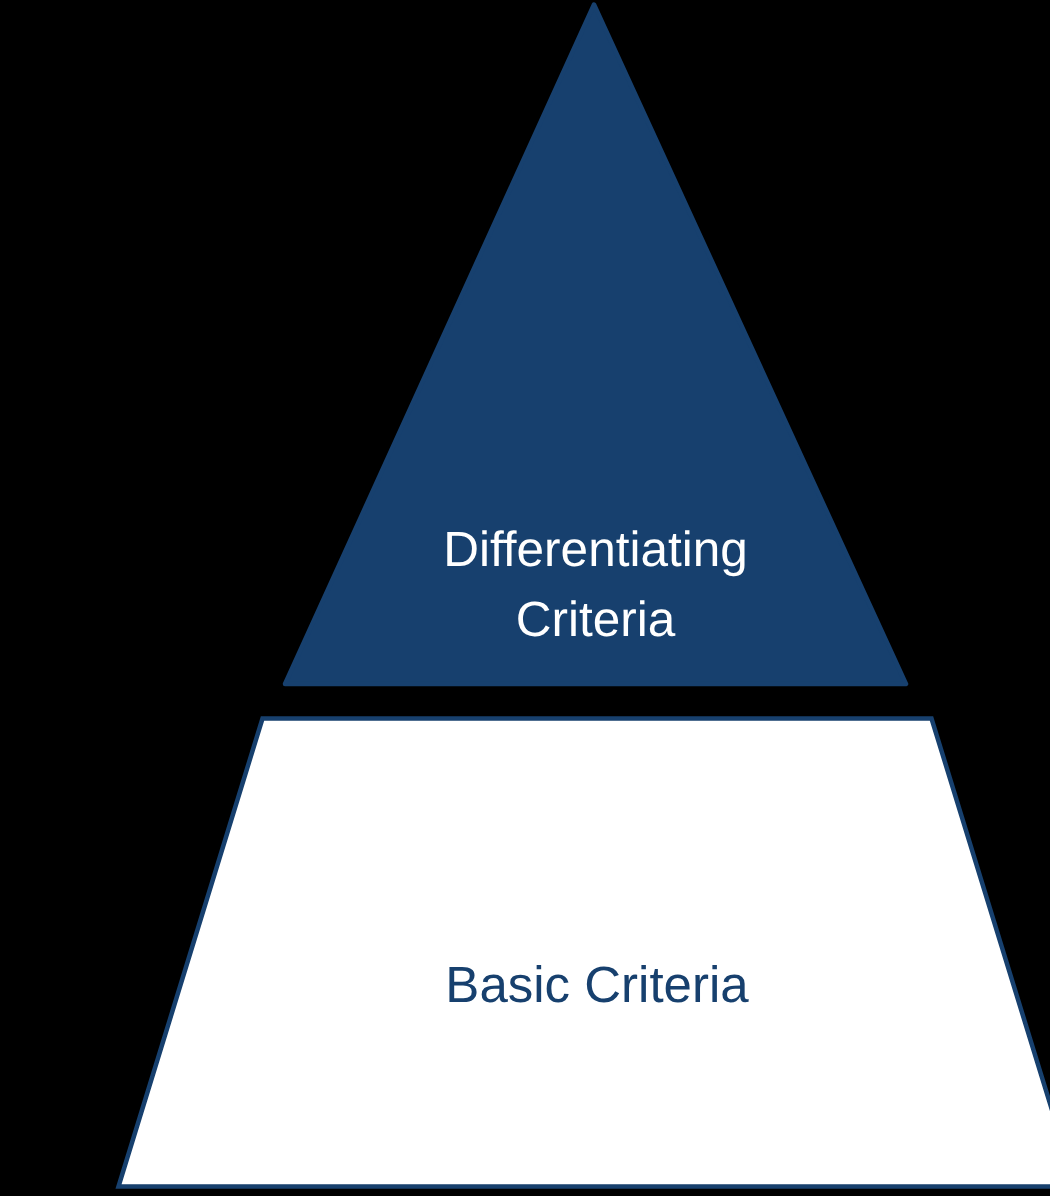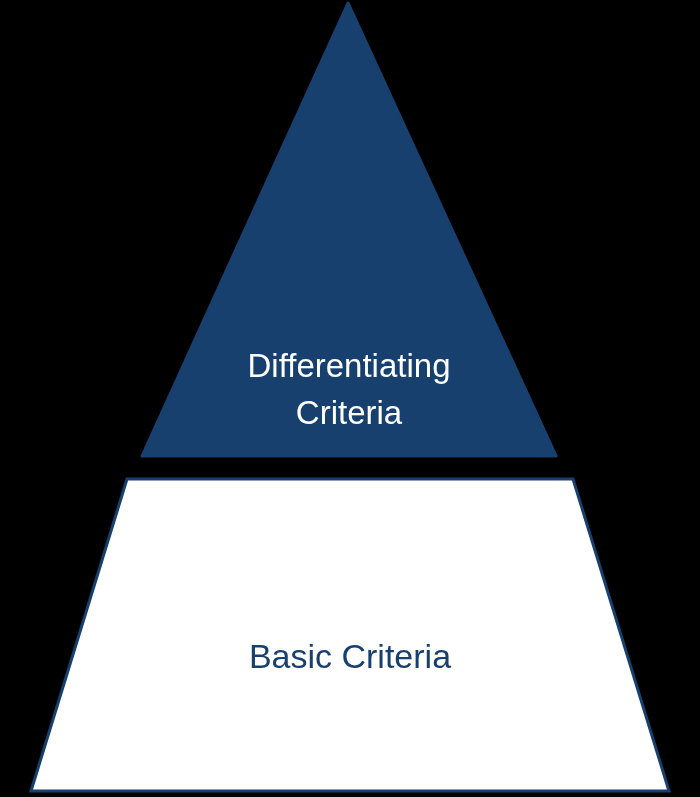--- a/index.html
+++ b/index.html
@@ -13,20 +13,21 @@
     overflow: hidden;
     font-family: "Liberation Sans", sans-serif;
     position: relative;
   }
   .diagram-stage {
     position: absolute;
     top: 0;
     left: 0;
     width: 648px;
     height: 797px;
+    padding-left: 48px;
   }
   svg {
     display: block;
   }
   .seg-label-top {
     font-family: "Liberation Sans", sans-serif;
     font-size: 33px;
     font-weight: 400;
   }
   .seg-label-bottom {

